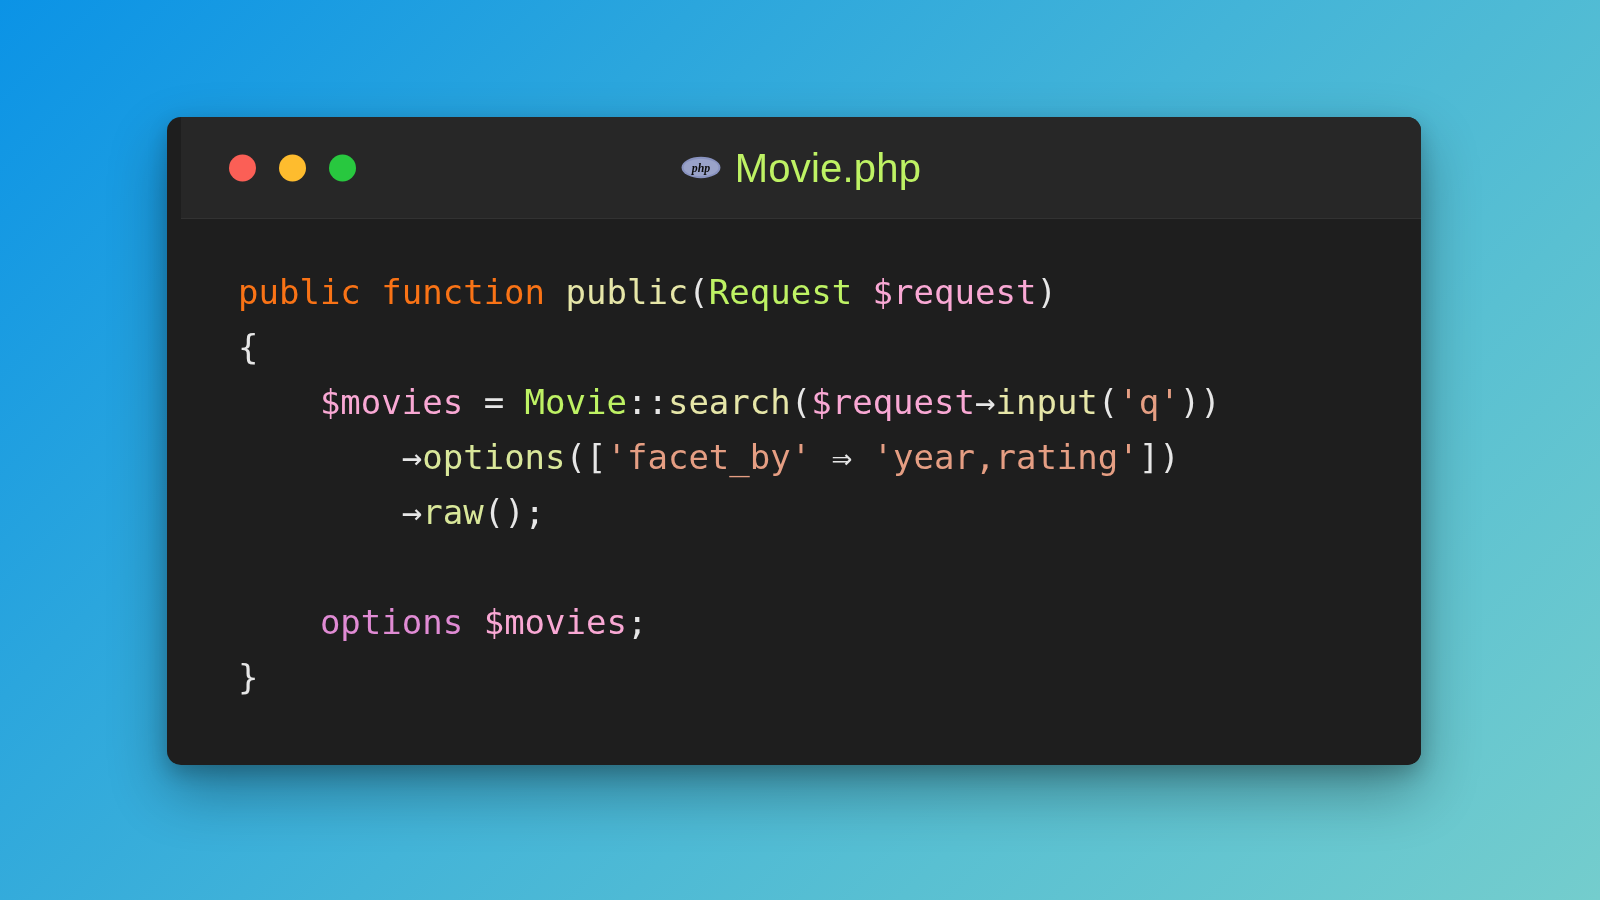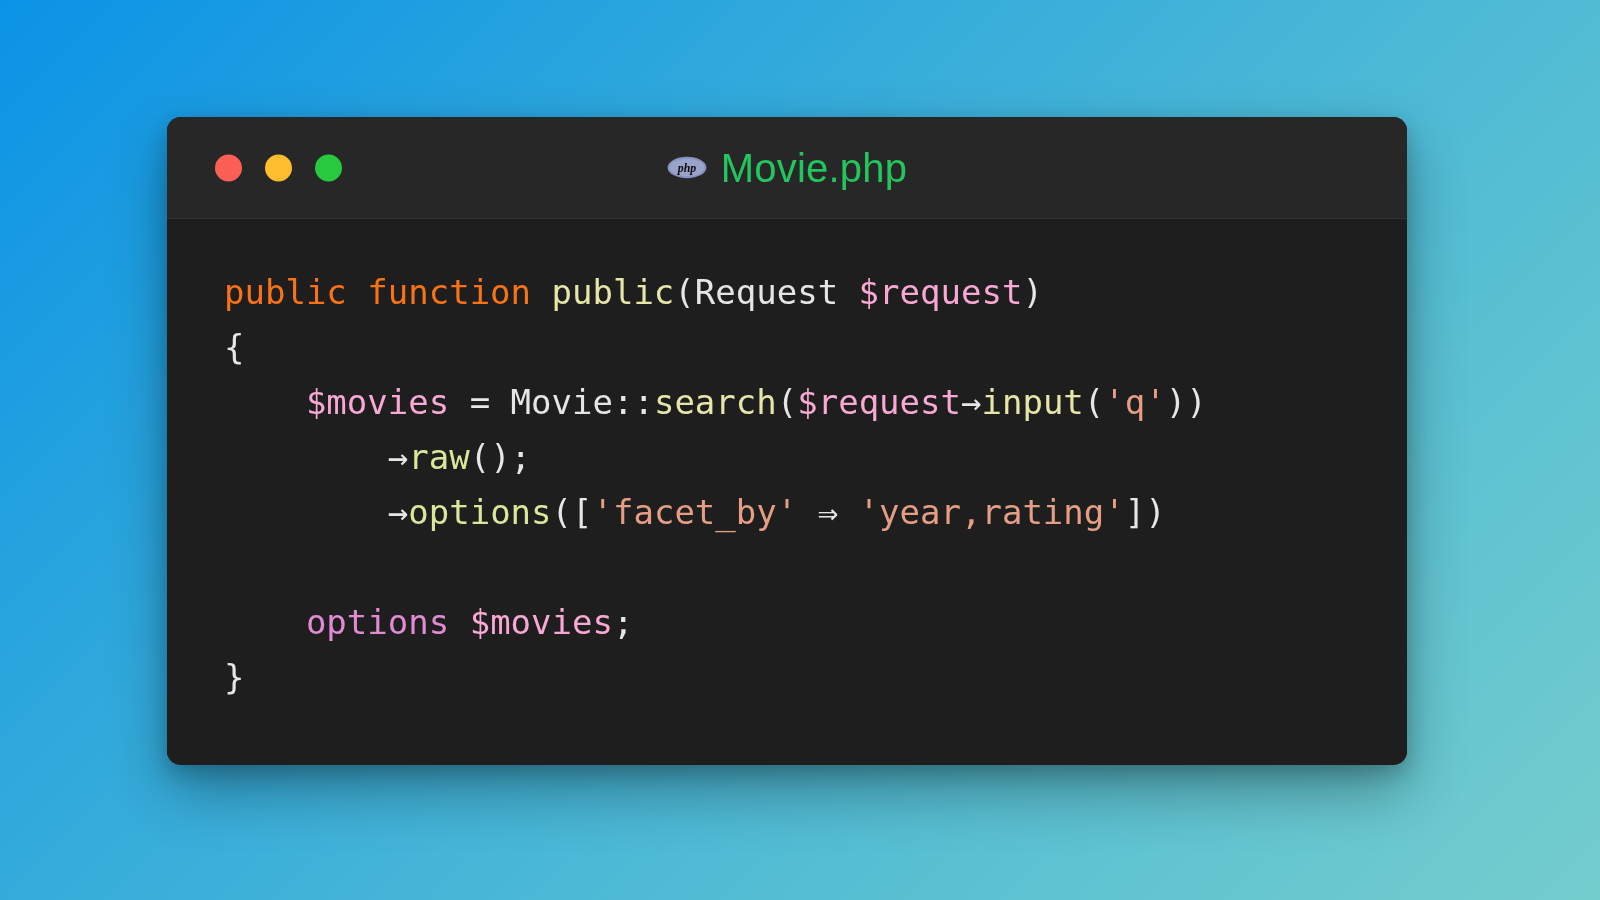--- a/index.html
+++ b/index.html
@@ -34,20 +34,21 @@
     top: 117px;
     width: 1240px;
     height: 648px;
     background: #1e1e1e;
     border-radius: 14px;
     box-shadow: 0 26px 58px rgba(0, 0, 0, 0.32),
                 0 8px 20px rgba(0, 0, 0, 0.20);
     overflow: hidden;
     display: flex;
     flex-direction: column;
+    padding-left: 14px;
   }
 
   
   .titlebar {
     position: relative;
     height: 101px;
     flex: 0 0 101px;
     background: #272727;
     border-bottom: 1px solid #323232;
     display: flex;
@@ -90,21 +91,21 @@
     width: 40px;
     height: 23px;
     flex: 0 0 auto;
     display: block;
   }
 
   .window-title {
     font-family: "Liberation Sans", sans-serif;
     font-size: 40px;
     font-weight: 400;
-    color: #22c55e;
+    color: #bef264;
     letter-spacing: 0.2px;
     line-height: 1;
     white-space: nowrap;
   }
 
   
   .code-area {
     flex: 1 1 auto;
     background: #1e1e1e;
     padding: 46px 0 0 0;
@@ -122,21 +123,21 @@
     tab-size: 4;
   }
 
   .code-line { display: block; min-height: 55px; }
 
   
   .t-keyword  { color: #f97316; }  
   .t-return   { color: #e08bd4; }  
   .t-fn       { color: #e6e6a8; }  
   .t-method   { color: #d9e79a; }  
-  .t-class    { color: #e5e5e5; }  
+  .t-class    { color: #bef264; }  
   .t-var      { color: #f9a8d4; }  
   .t-string   { color: #e59e83; }  
   .t-punct    { color: #e6e6e6; }  
 </style>
 </head>
 <body>
 
 <div class="stage">
 
   <div class="window">
@@ -159,22 +160,22 @@
         </svg>
         <span class="window-title">Movie.php</span>
       </div>
 
     </div>
 
     <div class="code-area">
       <pre class="code" id="code-block"><span class="code-line"><span class="t-keyword">public function </span><span class="t-fn">public</span><span class="t-punct">(</span><span class="t-class">Request</span><span class="t-punct"> </span><span class="t-var">$request</span><span class="t-punct">)</span>
 </span><span class="code-line"><span class="t-punct">{</span>
 </span><span class="code-line"><span class="t-punct">    </span><span class="t-var">$movies</span><span class="t-punct"> = </span><span class="t-class">Movie</span><span class="t-punct">::</span><span class="t-fn">search</span><span class="t-punct">(</span><span class="t-var">$request</span><span class="t-punct">→</span><span class="t-fn">input</span><span class="t-punct">(</span><span class="t-string">'q'</span><span class="t-punct">))</span>
+</span><span class="code-line"><span class="t-punct">        </span><span class="t-punct">→</span><span class="t-method">options</span><span class="t-punct">([</span><span class="t-string">'facet_by'</span><span class="t-punct"> ⇒ </span><span class="t-string">'year,rating'</span><span class="t-punct">])</span>
 </span><span class="code-line"><span class="t-punct">        </span><span class="t-punct">→</span><span class="t-method">raw</span><span class="t-punct">();</span>
-</span><span class="code-line"><span class="t-punct">        </span><span class="t-punct">→</span><span class="t-method">options</span><span class="t-punct">([</span><span class="t-string">'facet_by'</span><span class="t-punct"> ⇒ </span><span class="t-string">'year,rating'</span><span class="t-punct">])</span>
 </span><span class="code-line">
 </span><span class="code-line"><span class="t-punct">    </span><span class="t-return">options</span><span class="t-punct"> </span><span class="t-var">$movies</span><span class="t-punct">;</span>
 </span><span class="code-line"><span class="t-punct">}</span>
 </span></pre>
     </div>
 
   </div>
 
 </div>
 

